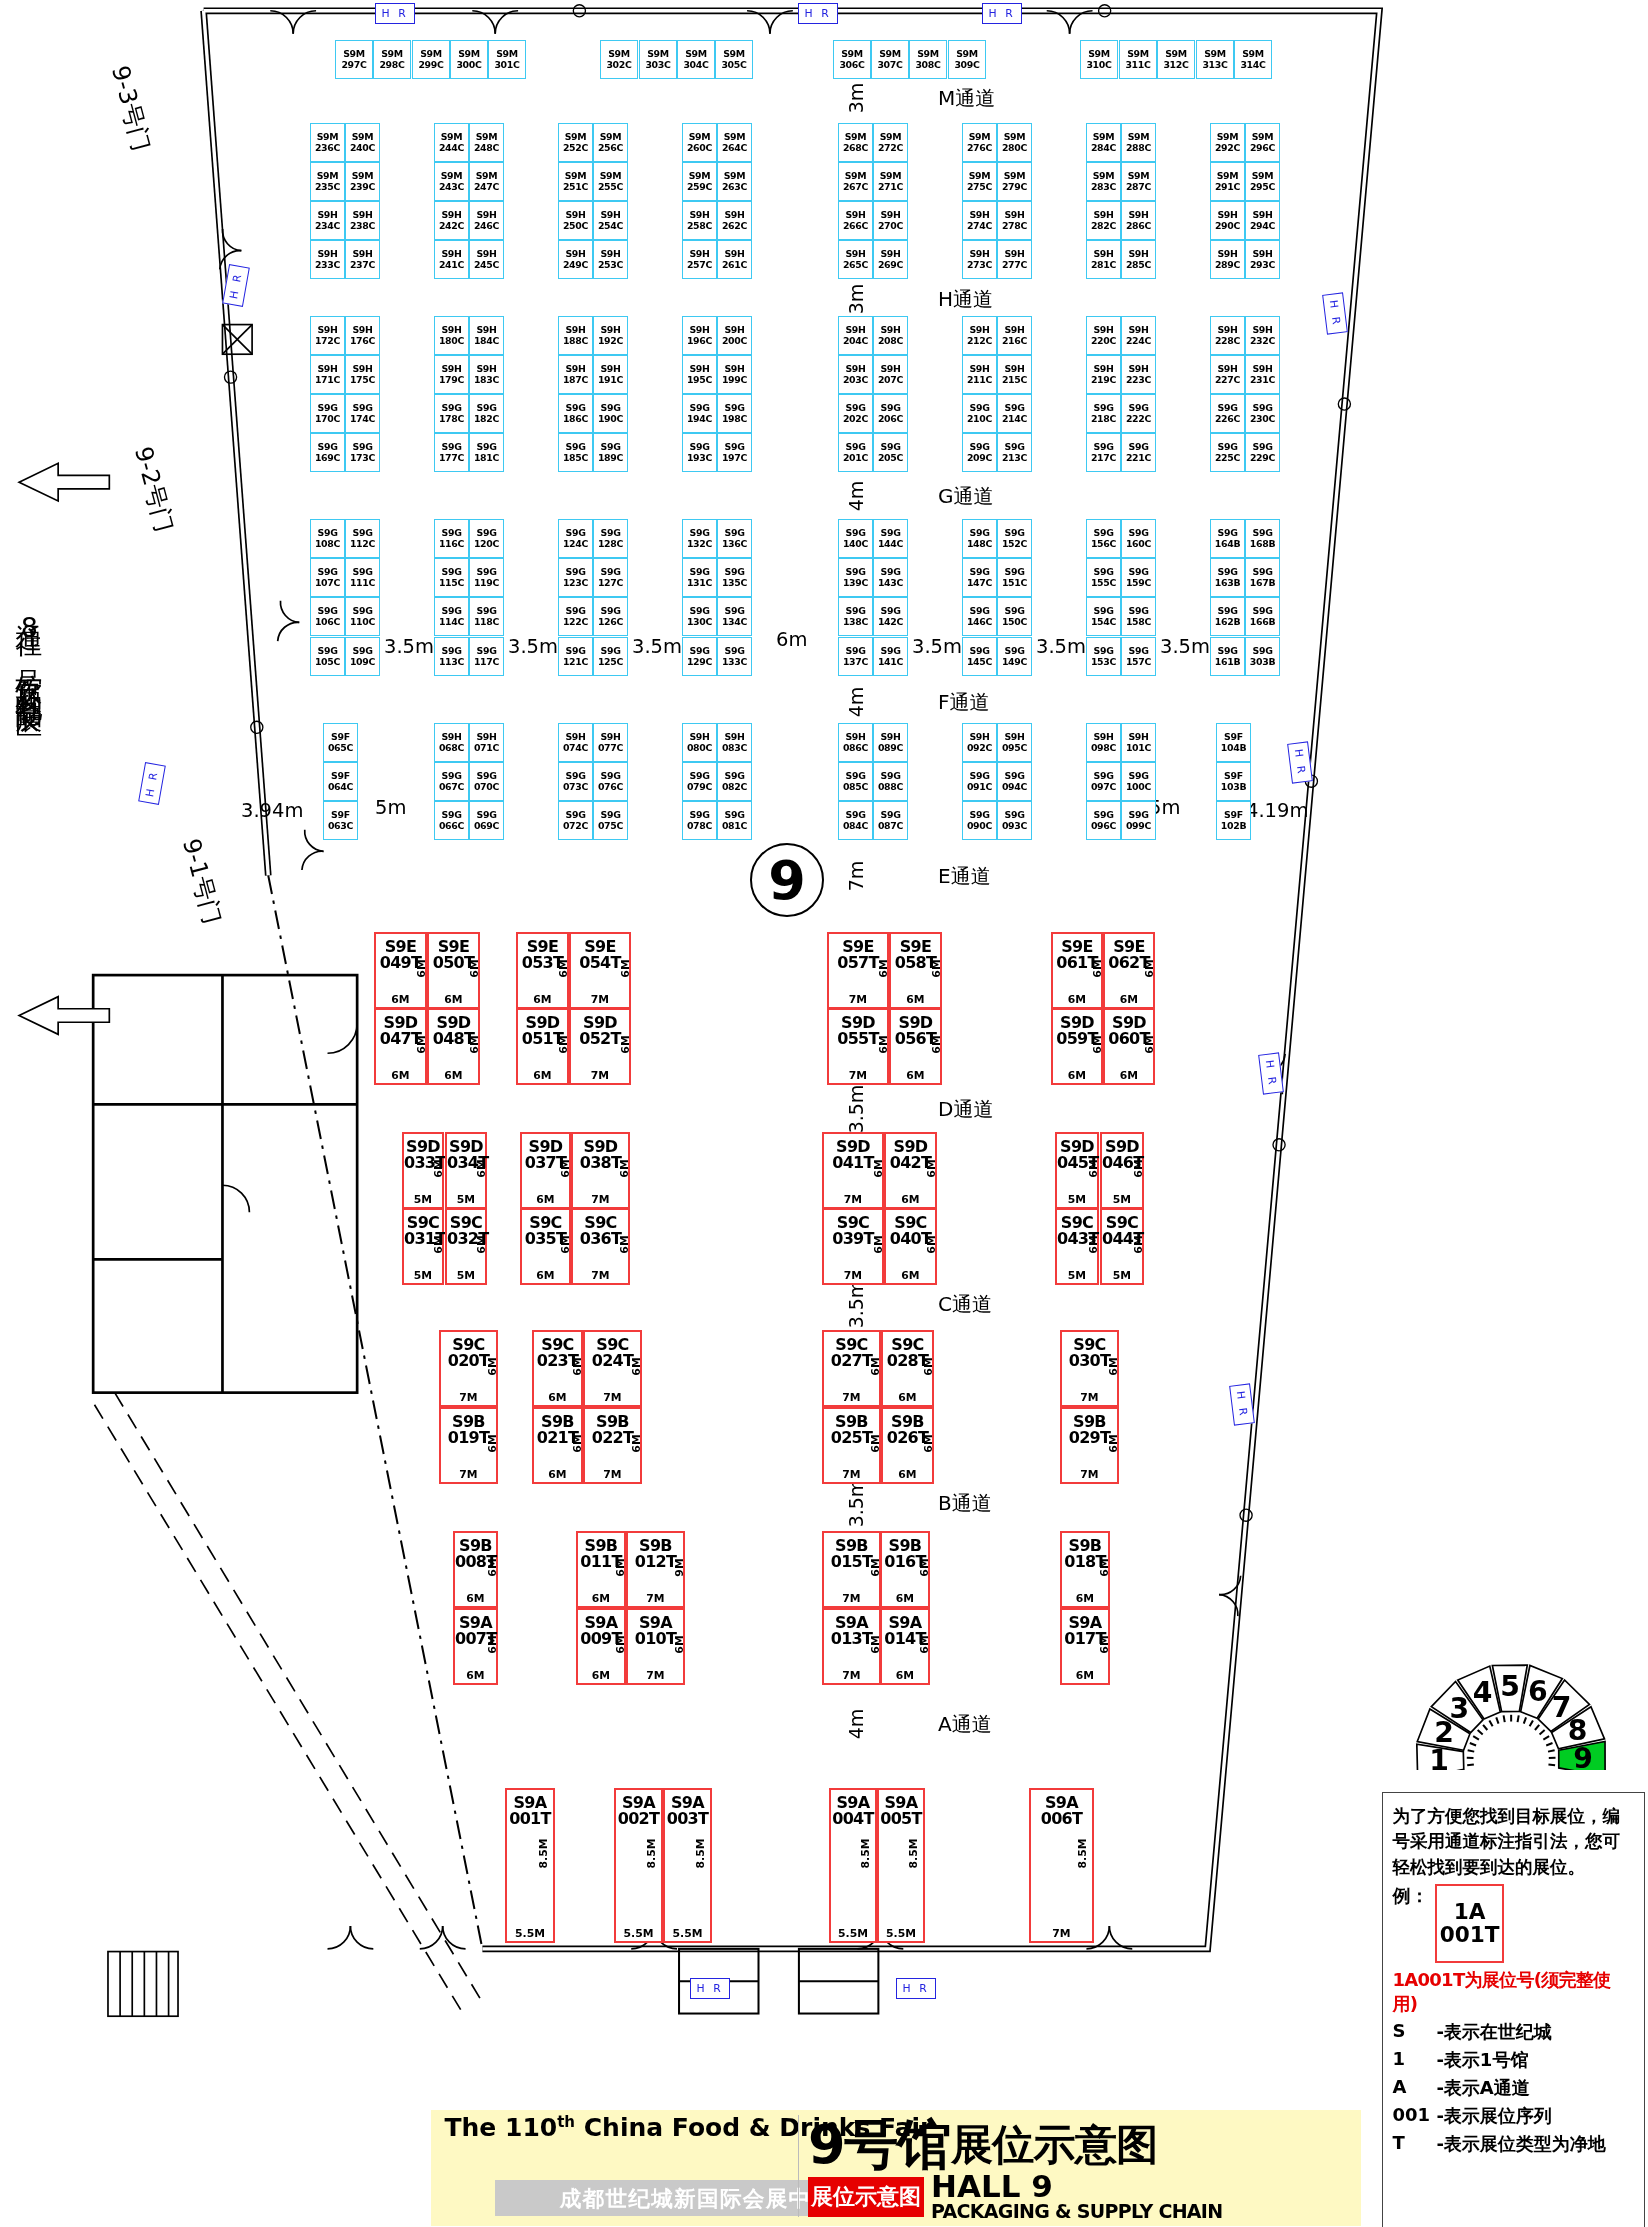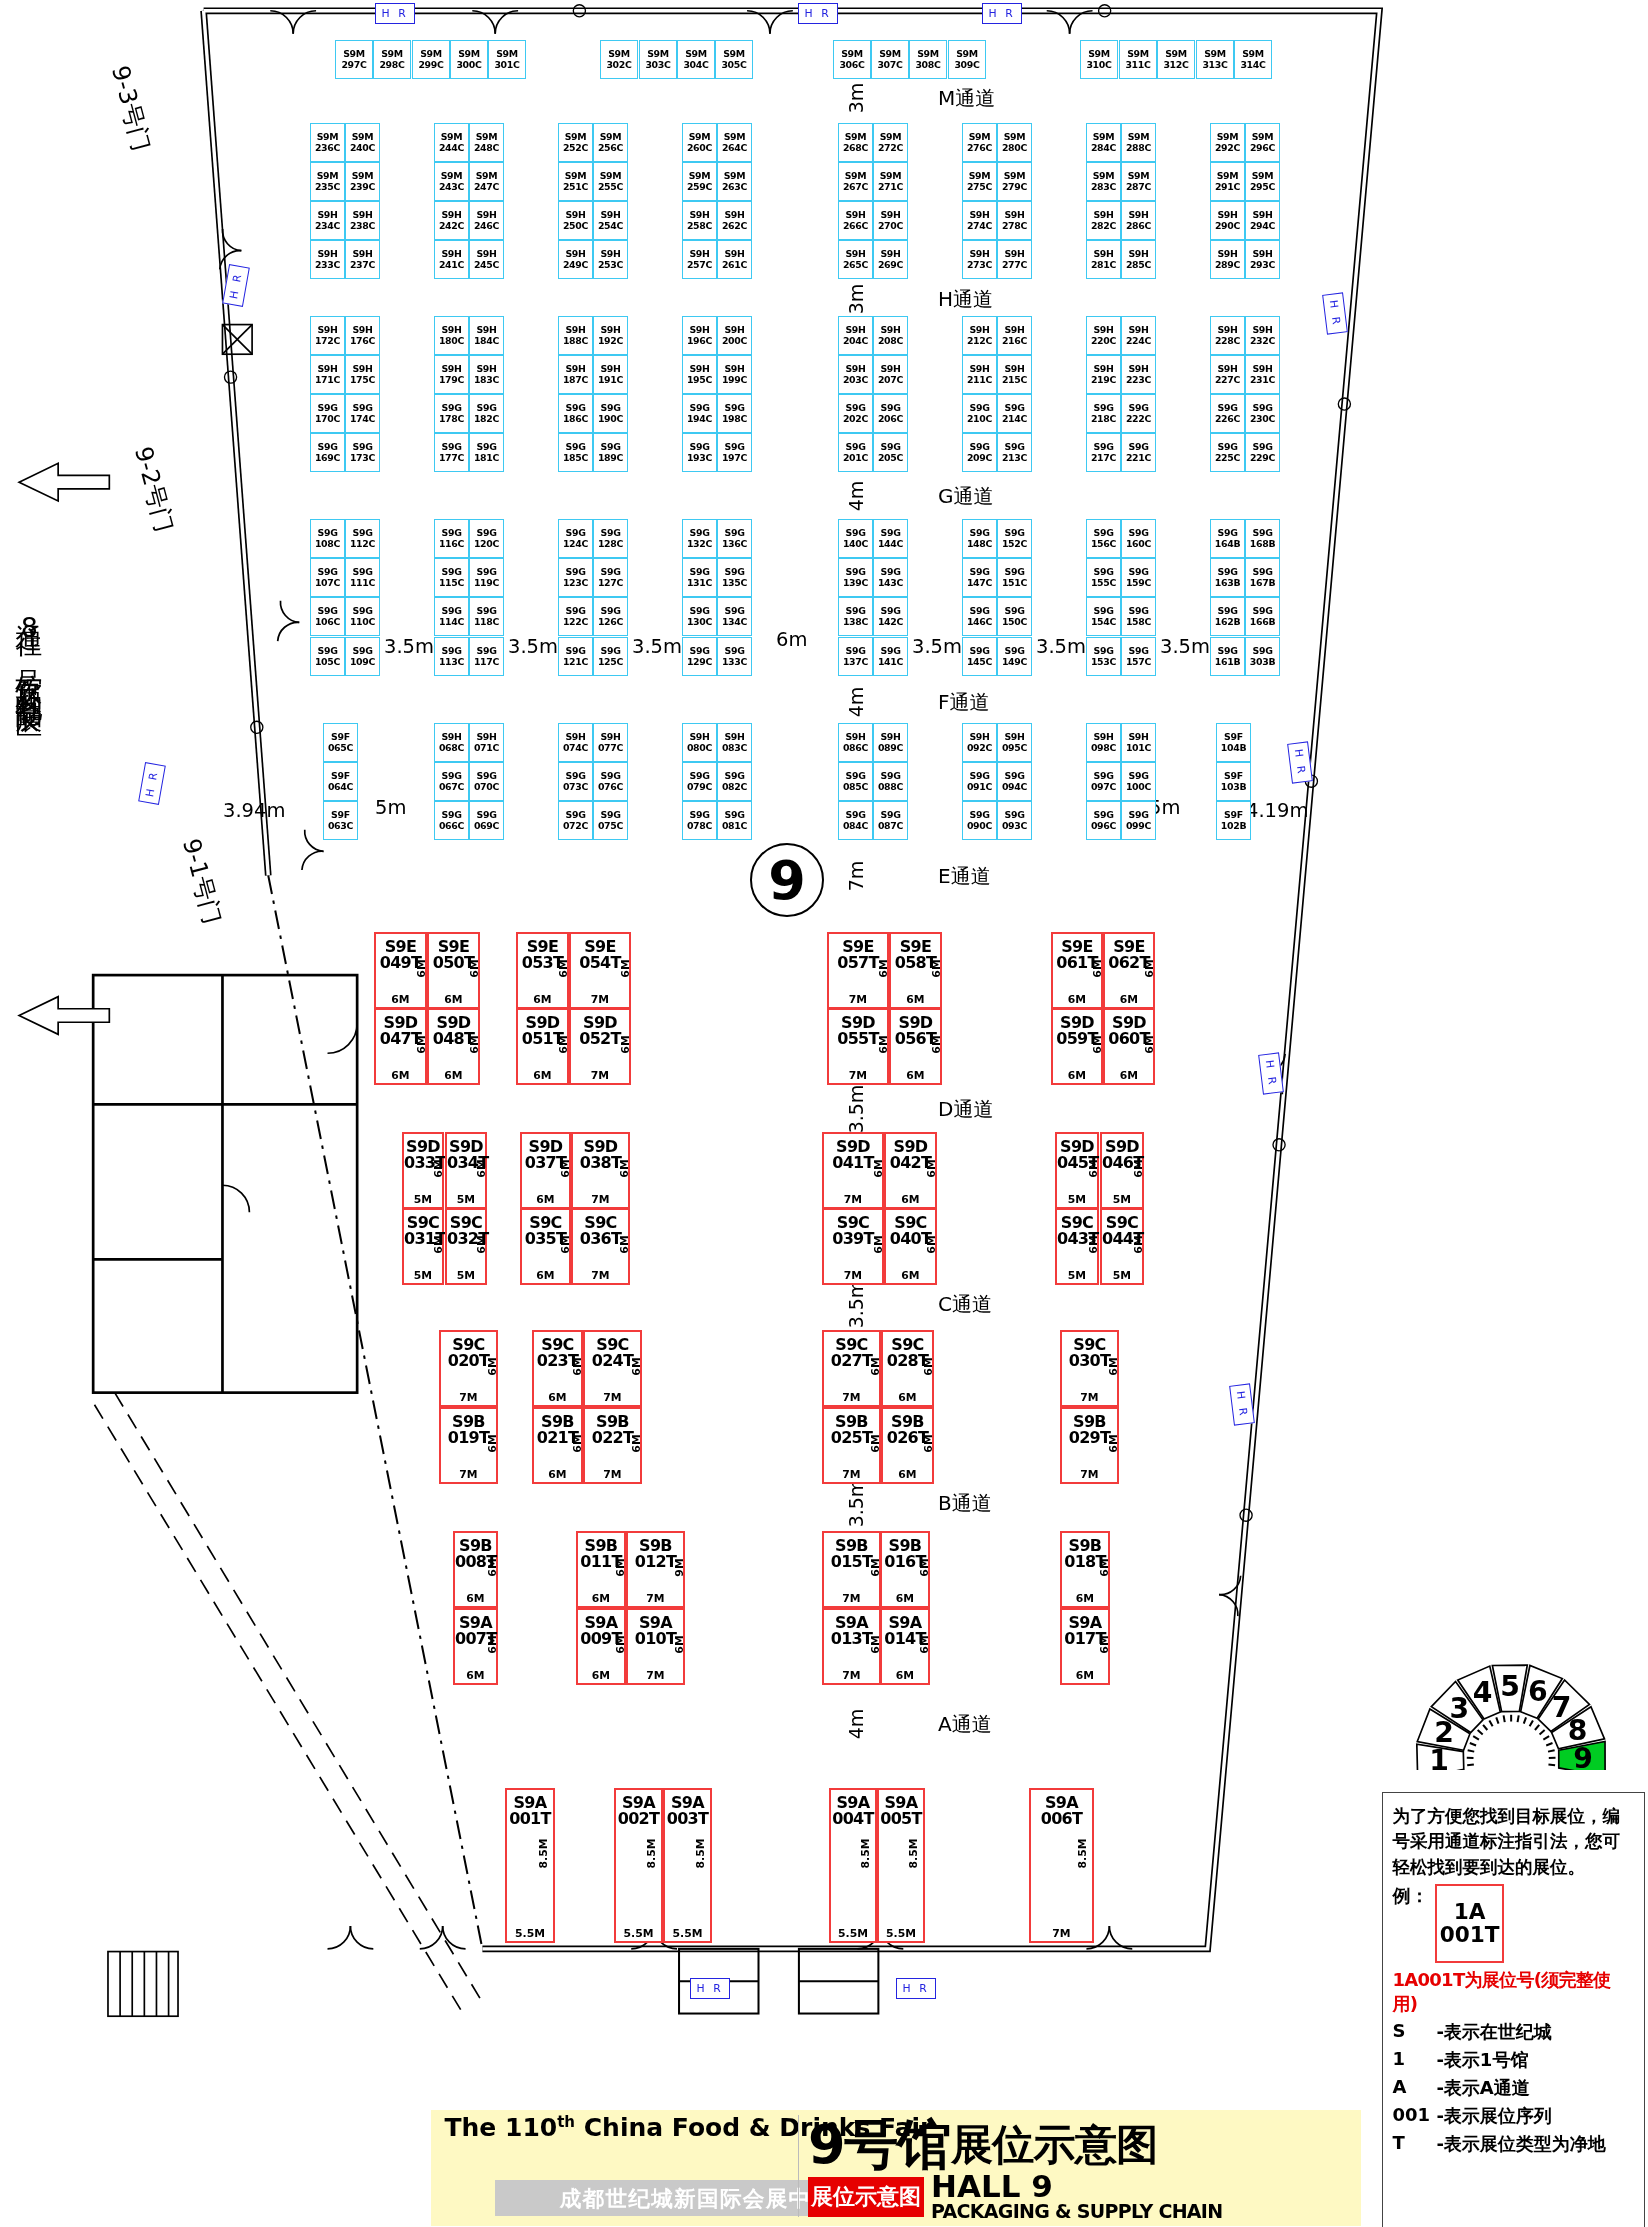--- a/index.html
+++ b/index.html
@@ -1787,21 +1787,21 @@
     <div class="aisle-name" style="left: 938px; top: 1503px;">B通道</div>
     <div class="dim-rot" style="left: 856px; top: 1724px;">4m</div>
     <div class="aisle-name" style="left: 938px; top: 1724px;">A通道</div>
     <div class="gap-label" style="left: 384px; top: 635px;">3.5m</div>
     <div class="gap-label" style="left: 508px; top: 635px;">3.5m</div>
     <div class="gap-label" style="left: 632px; top: 635px;">3.5m</div>
     <div class="gap-label" style="left: 776px; top: 628px;">6m</div>
     <div class="gap-label" style="left: 912px; top: 635px;">3.5m</div>
     <div class="gap-label" style="left: 1036px; top: 635px;">3.5m</div>
     <div class="gap-label" style="left: 1160px; top: 635px;">3.5m</div>
-    <div class="gap-label" style="left: 223px; top: 799px;">3.94m</div>
+    <div class="gap-label" style="left: 241px; top: 799px;">3.94m</div>
     <div class="gap-label" style="left: 375px; top: 796px;">5m</div>
     <div class="gap-label" style="left: 1149px; top: 796px;">5m</div>
     <div class="gap-label" style="left: 1246px; top: 799px;">4.19m</div>
     <div class="gap-label rot" style="left: 843px; top: 1859px;">7M</div>
     <div class="door-label" style="left: 135px; top: 62px;">9-3号门</div>
     <div class="door-label" style="left: 158px; top: 443px;">9-2号门</div>
     <div class="door-label" style="left: 206px; top: 835px;">9-1号门</div>
     <div class="hr-box" style="left: 375px; top: 2.7px;">H R</div>
     <div class="hr-box" style="left: 798px; top: 2.7px;">H R</div>
     <div class="hr-box" style="left: 982px; top: 2.7px;">H R</div>

